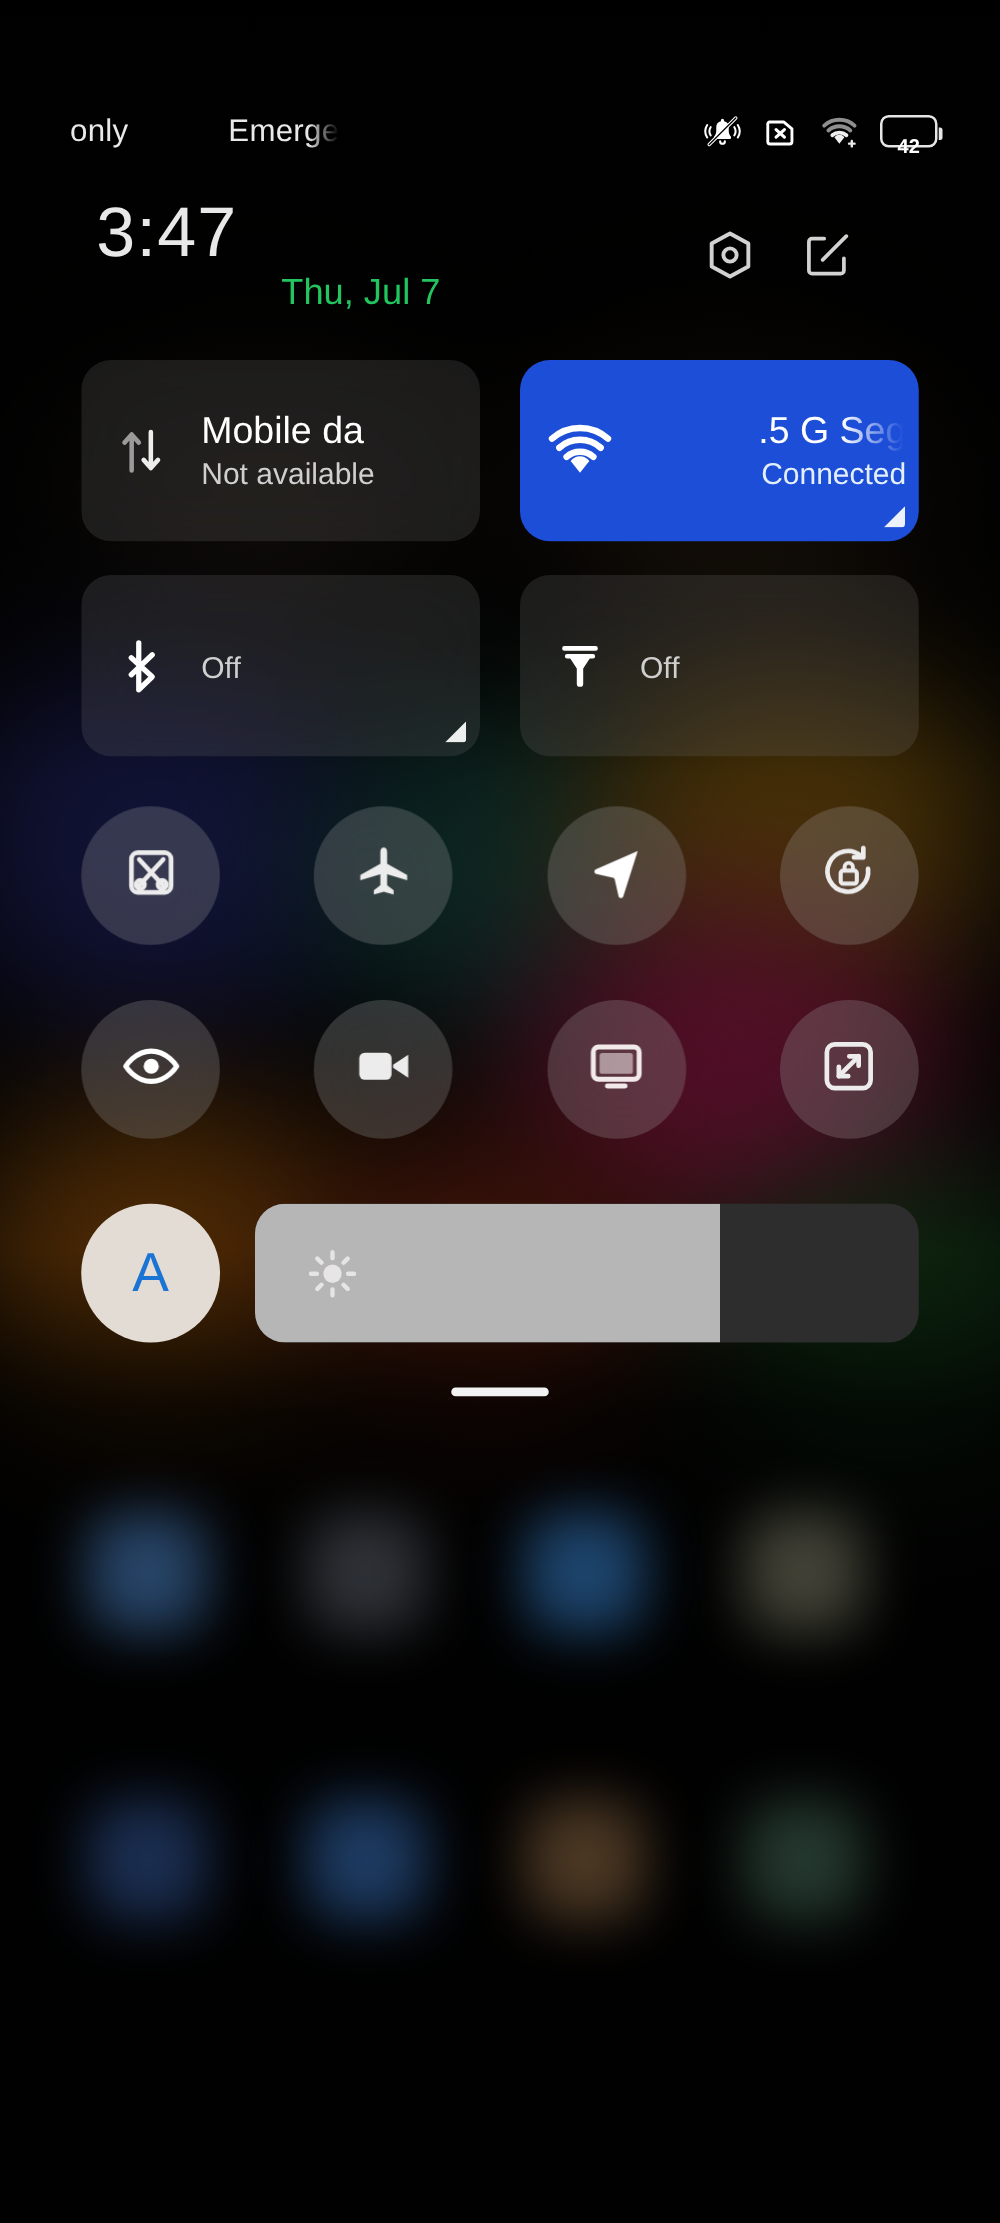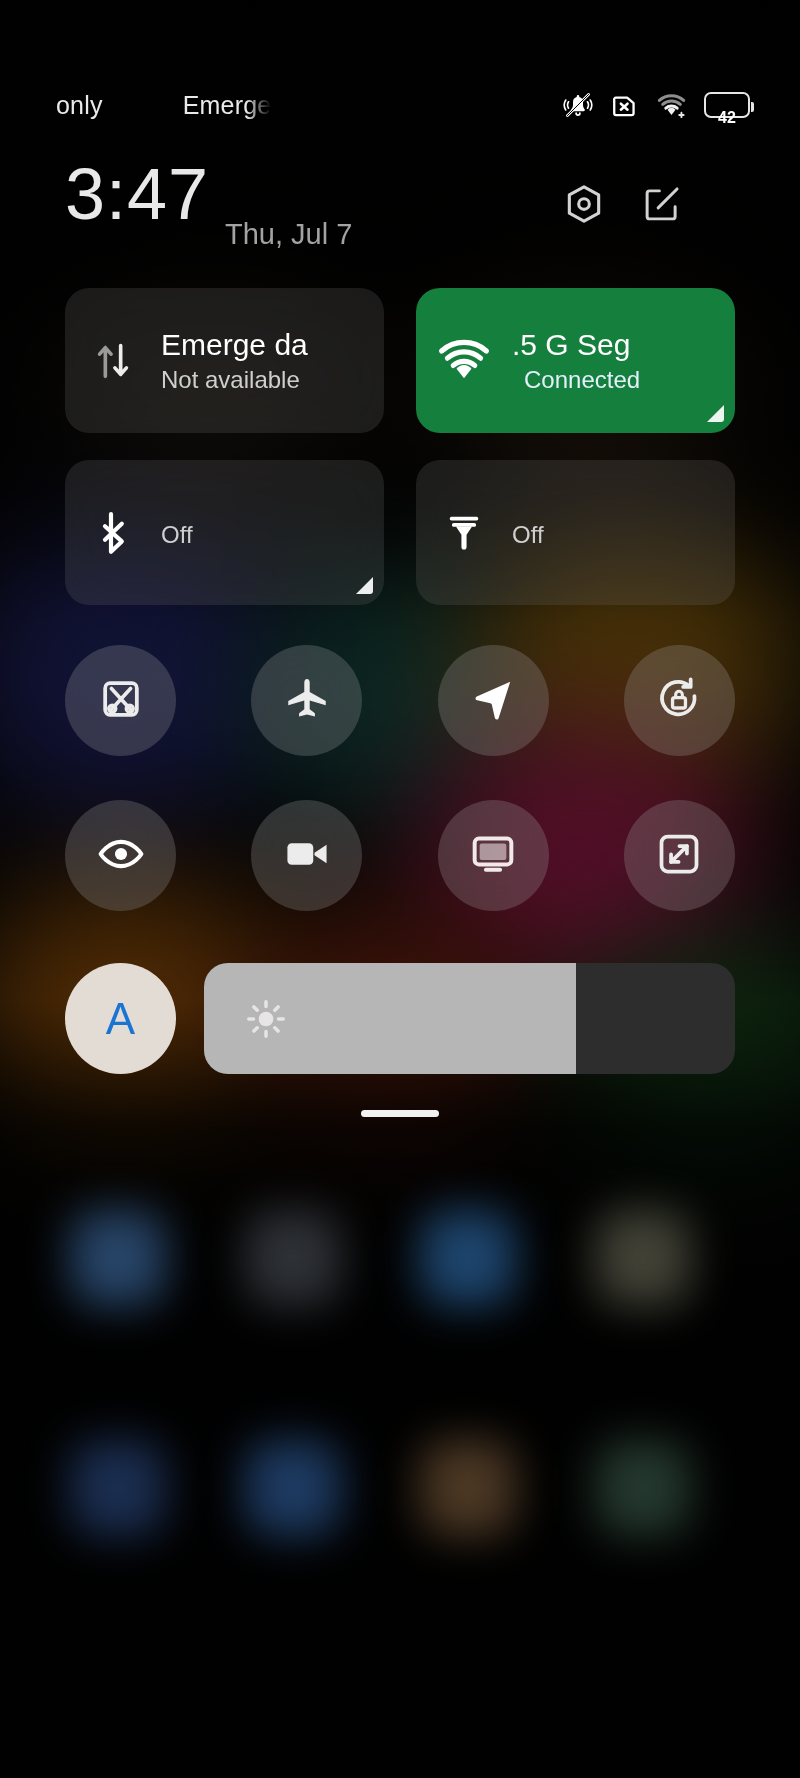--- a/index.html
+++ b/index.html
@@ -31,33 +31,33 @@
   .sb-right { position:absolute; right:50px; top:0; height:54px; display:flex; align-items:center; gap:17px; }
   .sb-icon { display:flex; align-items:center; }
   .batt { position:relative; width:46px; height:26px; border:2.5px solid #e6e6e6; border-radius:7px;
           display:flex; align-items:center; justify-content:center; }
   .batt:after { content:""; position:absolute; right:-6px; top:8px; width:3.5px; height:10px;
                 background:#e6e6e6; border-radius:0 2px 2px 0; }
   .batt-txt { font-size:16px; font-weight:700; color:#fff; line-height:1;margin-top:25px; }
 
   
   #header { position:absolute; left:0; top:160px; width:800px; height:110px; }
-  #clock { position:absolute; left:65px; top:-2px; font-size:72px; font-weight:300; color:#e8e8e8;
+  #clock { position:absolute; left:77px; top:-2px; font-size:56px; font-weight:300; color:#e8e8e8;
            letter-spacing:1px; line-height:1; font-family:"Liberation Sans", sans-serif; }
-  #date { position:absolute; left:225px; top:58px; font-size:29px; color:#a3a3a3; font-weight:400; }
+  #date { position:absolute; left:225px; top:58px; font-size:29px; color:#22c55e; font-weight:400; }
   .hdr-btn { position:absolute; top:18px; width:52px; height:52px; display:flex; align-items:center; justify-content:center; }
   #btn-settings { right:190px; }
   #btn-edit { right:112px; }
 
   
   .tile-row { position:absolute; left:65px; width:670px; display:flex; gap:32px; }
   .tile { width:319px; height:145px; border-radius:24px; position:relative; overflow:hidden;
           display:flex; align-items:center; }
   .tile-off { background:rgba(150,150,150,.17); backdrop-filter:blur(26px); -webkit-backdrop-filter:blur(26px); }
-  .tile-on { background:#15803d; }
+  .tile-on { background:#1d4ed8;text-align:right; }
   .tile-ico { width:96px; min-width:96px; display:flex; align-items:center; justify-content:center; }
   .tile-txt { flex:1; padding-right:10px; overflow:hidden; }
   .tile-title { font-size:30px; color:#fff; font-weight:400; white-space:nowrap; line-height:1.18; }
   .tile-title.marquee { -webkit-mask-image:linear-gradient(90deg,#000 76%,transparent 99%);
                         mask-image:linear-gradient(90deg,#000 76%,transparent 99%); }
   .tile-sub { font-size:24px; color:#cfcfcf; font-weight:400; margin-top:4px; white-space:nowrap; }
   .tile-on .tile-sub { color:#e3effb;margin-left:12px; }
   .corner { position:absolute; right:11px; bottom:11px; width:0; height:0;
             border-left:17px solid transparent; border-bottom:17px solid rgba(255,255,255,.92);
             border-bottom-right-radius:3px; }
@@ -167,21 +167,21 @@
   <div class="tile-row" id="tiles-1">
 
     <div class="tile tile-off">
       <div class="tile-ico">
         <svg width="46" height="46" viewBox="0 0 24 24">
           <path d="M8 20V5m0 0-3 3.4M8 5l3 3.4" fill="none" stroke="#9a9a9a" stroke-width="1.9" stroke-linecap="round" stroke-linejoin="round"></path>
           <path d="M16 4v15m0 0 3-3.4M16 19l-3-3.4" fill="none" stroke="#ededed" stroke-width="1.9" stroke-linecap="round" stroke-linejoin="round"></path>
         </svg>
       </div>
       <div class="tile-txt">
-        <div class="tile-title marquee">Emerge da</div>
+        <div class="tile-title marquee">Mobile da</div>
         <div class="tile-sub">Not available</div>
       </div>
     </div>
 
     <div class="tile tile-on">
       <div class="tile-ico">
         <svg width="56" height="56" viewBox="0 0 24 24">
           <path d="M12 19.4l-3.2-4.1a4 4 0 0 1 6.4 0Z" fill="#fff"></path>
           <path d="M7.4 13.9a6.9 6.9 0 0 1 9.2 0" stroke="#fff" stroke-width="2.2" fill="none" stroke-linecap="round"></path>
           <path d="M4.9 10.8a10.6 10.6 0 0 1 14.2 0" stroke="#fff" stroke-width="2.2" fill="none" stroke-linecap="round"></path>

